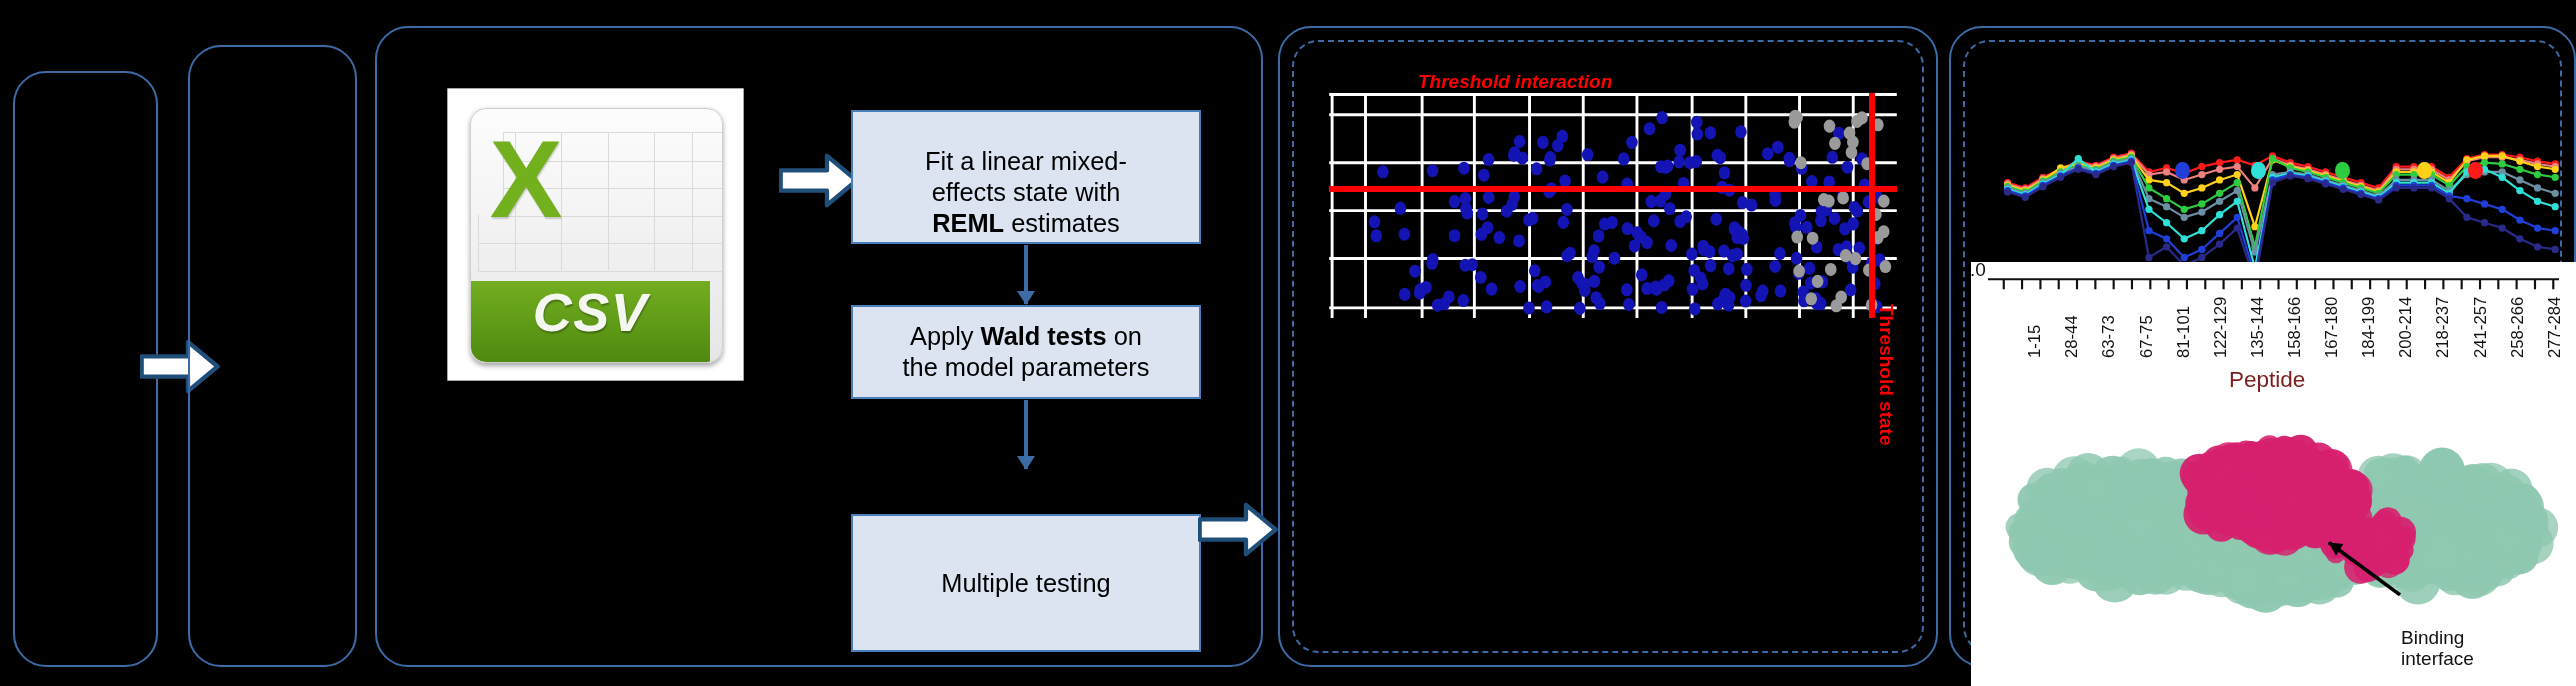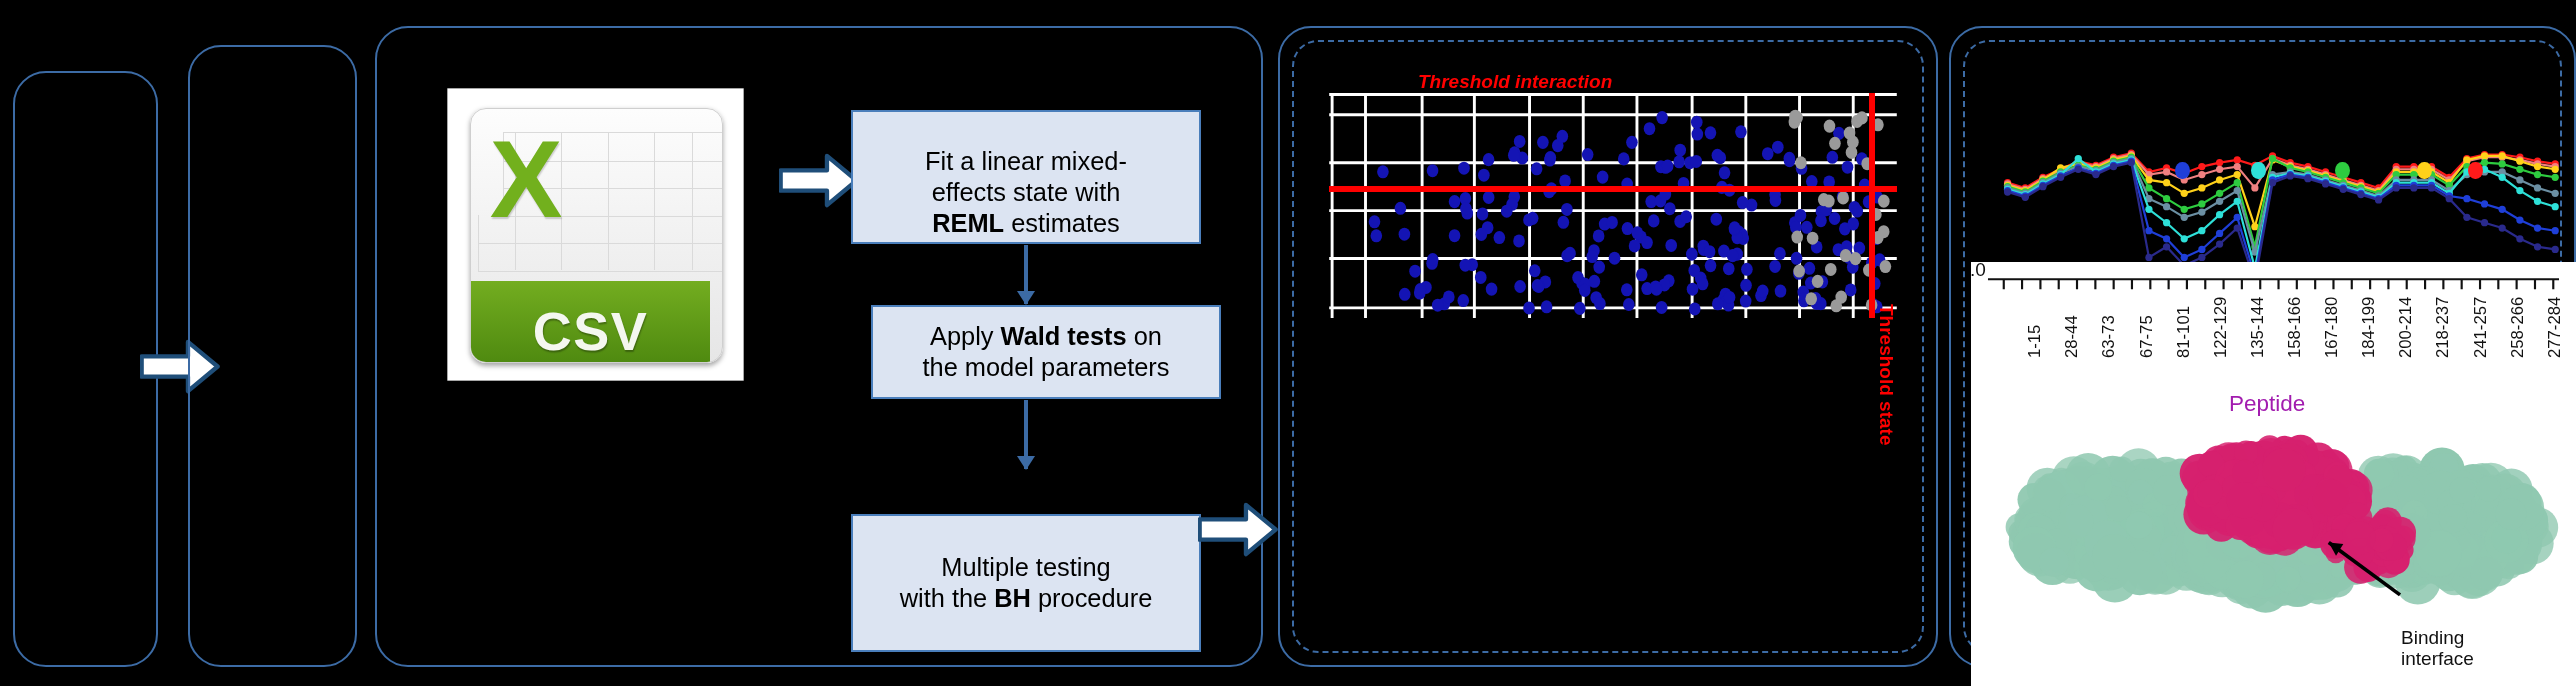--- a/index.html
+++ b/index.html
@@ -31,38 +31,38 @@
             background:linear-gradient(#fdfdfd,#e6e6e6);
             box-shadow:0 2.2px 5.1px rgba(0,0,0,.35);border:0.7px solid #cfcfcf;}
   .csv-grid{position:absolute;left:0;top:0;right:0;bottom:32%;}
   .csv-grid .cell{position:absolute;border-right:1.1px solid #dadada;border-bottom:1.1px solid #dadada;}
   .csv-x{position:absolute;left:5%;top:4%;width:34%;height:48%;
          font-size:109px;font-weight:bold;color:#72b01d;line-height:1;
          display:flex;align-items:center;justify-content:center;
          text-shadow:0.7px 1.5px 1.5px rgba(0,0,0,.18);}
   .csv-band{position:absolute;left:0;right:12px;bottom:0;height:32%;
             background:linear-gradient(#73ad20,#4f8a10);
-            display:flex;align-items:flex-end;justify-content:center;}
+            display:flex;align-items:flex-start;justify-content:center;font-style:italic;}
   .csv-band span{color:#f4f7ef;font-weight:bold;font-size:54px;letter-spacing:1.5px;
                  text-shadow:0.7px 1.5px 1.5px rgba(0,0,0,.3);}
 
   
   .scatter{position:absolute;background:#000;}
   .sgrid line{stroke:#fff;stroke-width:4;}
   .thresh-h{position:absolute;background:#ff0000;height:5.8px;}
   .thresh-v{position:absolute;background:#ff0000;width:5.8px;}
   .thresh-label{position:absolute;color:#ff0000;font-size:19px;font-weight:bold;white-space:nowrap;}
   .thresh-label.vert{transform-origin:left top;transform:rotate(90deg);}
 
   
   .chartwrap{position:absolute;}
   .pep-card{position:absolute;background:#fff;overflow:hidden;}
   .peptick{position:absolute;transform-origin:left top;transform:rotate(-90deg);
            font-size:16.7px;color:#111;white-space:nowrap;}
-  .peplabel{position:absolute;font-size:22.5px;color:#a21caf;white-space:nowrap;margin-top:24px;}
+  .peplabel{position:absolute;font-size:22.5px;color:#7f1d1d;white-space:nowrap;}
   .ylab0{position:absolute;font-size:19px;color:#111;}
   .binding{position:absolute;font-size:19px;color:#111;line-height:1.12;white-space:nowrap;}
   .legend-dot{position:absolute;border-radius:50%;}
 </style>
 </head>
 <body>
 
 <div class="panel" style="left:13px;top:71px;width:145px;height:596px;"></div>
 
 <div class="block-arrow" style="left:140px;top:339px;width:80px;height:55px;">
@@ -107,35 +107,34 @@
       <div><span>Fit a linear mixed-</span></div>
       <div><span>effects state with</span></div>
       <div><b>REML</b><span> estimates</span></div>
     </div>
 </div>
 
 <div class="connector" style="left:1024px;top:245px;height:59px;">
   <div class="head"></div>
 </div>
 
-<div class="pbox" style="left:851px;top:305px;width:350px;height:94px;margin-left:20px;">
+<div class="pbox" style="left:851px;top:305px;width:350px;height:94px;">
   <div>
       <div><span>Apply </span><b>Wald tests</b><span> on</span></div>
       <div><span>the model parameters</span></div>
     </div>
 </div>
 
 <div class="connector" style="left:1024px;top:400px;height:69px;">
   <div class="head"></div>
 </div>
 
 <div class="pbox" style="left:851px;top:470px;width:350px;height:138px;margin-top:44px;">
   <div>
       <div><span>Multiple testing</span></div>
-      <div><span>with the </span><b>BH</b><span> procedure</span></div>
     </div>
 </div>
 
 <div class="block-arrow" style="left:1198px;top:502px;width:80px;height:55px;">
   <svg width="80" height="55" viewBox="0 0 110 76">
     <polygon points="2,24 66,24 66,4 107,38 66,72 66,52 2,52" fill="#ffffff" stroke="#1f4e79" stroke-width="6" stroke-linejoin="round"></polygon>
   </svg>
 </div>
 
 <div class="panel dashed-inner" style="left:1278px;top:26px;width:660px;height:641px;"></div>

